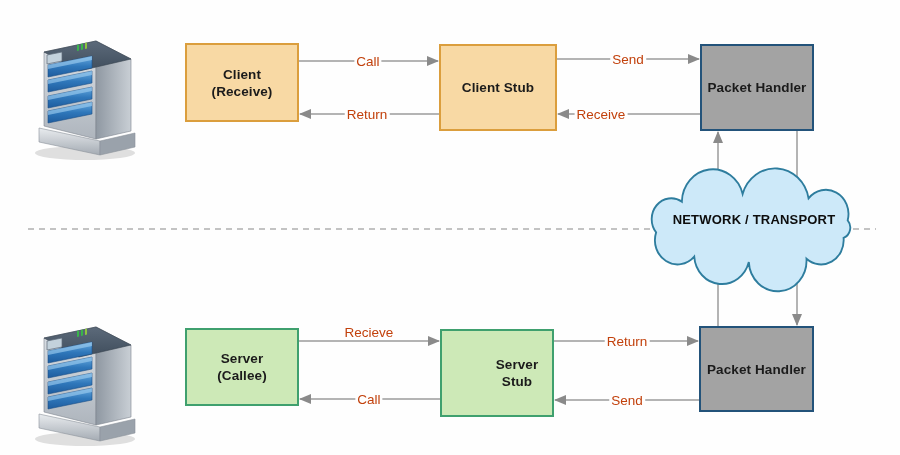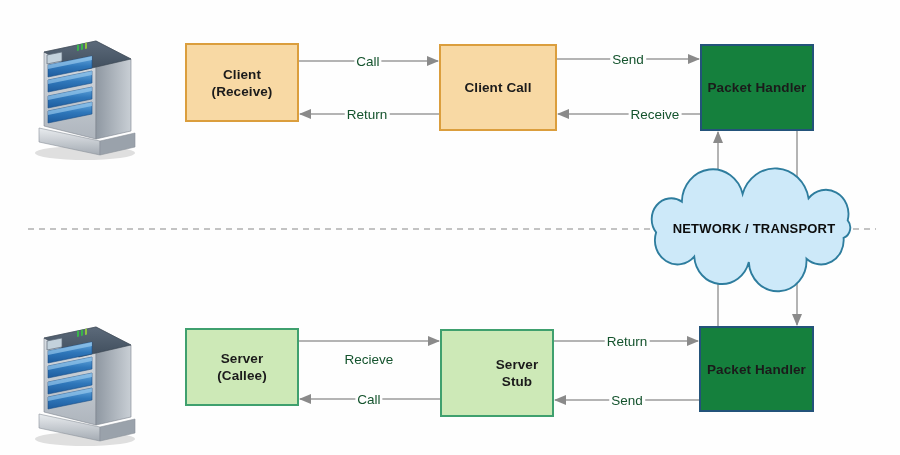--- a/index.html
+++ b/index.html
@@ -23,27 +23,27 @@
     text-align: center;
     font-weight: 700;
     font-size: 13.5px;
     line-height: 17px;
     color: #1b1b1b;
     letter-spacing: .1px;
     z-index: 2;
   }
   .node-client  { background: #f8d9a4; border: 2px solid #db9e3d; }
   .node-server  { background: #cde9b7; border: 2px solid #3fa06e; }
-  .node-packet  { background: #15803d; border: 2px solid #23537a; }
+  .node-packet  { background: #a3a3a3; border: 2px solid #23537a; }
 
   .edge-label {
     position: absolute;
     transform: translate(-50%, -50%);
     font-size: 13.5px;
-    color: #14532d;
+    color: #c2410c;
     background: #fefefe;
     padding: 0 2px;
     white-space: nowrap;
     z-index: 3;
   }
   .cloud-label {
     position: absolute;
     transform: translate(-50%, -50%);
     font-weight: 700;
     font-size: 13px;
@@ -140,21 +140,21 @@
   </svg>
 
   <div class="node node-client" style="left:185px; top:43px;  width:114px; height:79px;">
     <div>
       <div>Client</div>
       <div>(Receive)</div>
     </div>
   </div>
 
   <div class="node node-client" style="left:439px; top:44px; width:118px; height:87px;">
-    <div>Client Call</div>
+    <div>Client Stub</div>
   </div>
 
   <div class="node node-packet" style="left:700px; top:44px; width:114px; height:87px;">
     <div>Packet Handler</div>
   </div>
 
   <div class="node node-server" style="left:185px; top:328px; width:114px; height:78px;">
     <div>
       <div>Server</div>
       <div>(Callee)</div>
@@ -165,20 +165,20 @@
     <div>Server Stub</div>
   </div>
 
   <div class="node node-packet" style="left:699px; top:326px; width:115px; height:86px;">
     <div>Packet Handler</div>
   </div>
 
   <span class="edge-label" style="left:368px; top:61px;">Call</span>
   <span class="edge-label" style="left:367px; top:114px;">Return</span>
   <span class="edge-label" style="left:628px; top:59px;">Send</span>
-  <span class="edge-label" style="left:655px; top:114px;">Receive</span>
-  <span class="edge-label" style="left:369px; top:359px;">Recieve</span>
+  <span class="edge-label" style="left:601px; top:114px;">Receive</span>
+  <span class="edge-label" style="left:369px; top:332px;">Recieve</span>
   <span class="edge-label" style="left:369px; top:399px;">Call</span>
   <span class="edge-label" style="left:627px; top:341px;">Return</span>
   <span class="edge-label" style="left:627px; top:400px;">Send</span>
 
-  <span class="cloud-label" style="left:754px; top:228px;text-align:right;">NETWORK / TRANSPORT</span>
+  <span class="cloud-label" style="left:754px; top:219px;text-align:right;">NETWORK / TRANSPORT</span>
 </div>
 
 </body></html>

